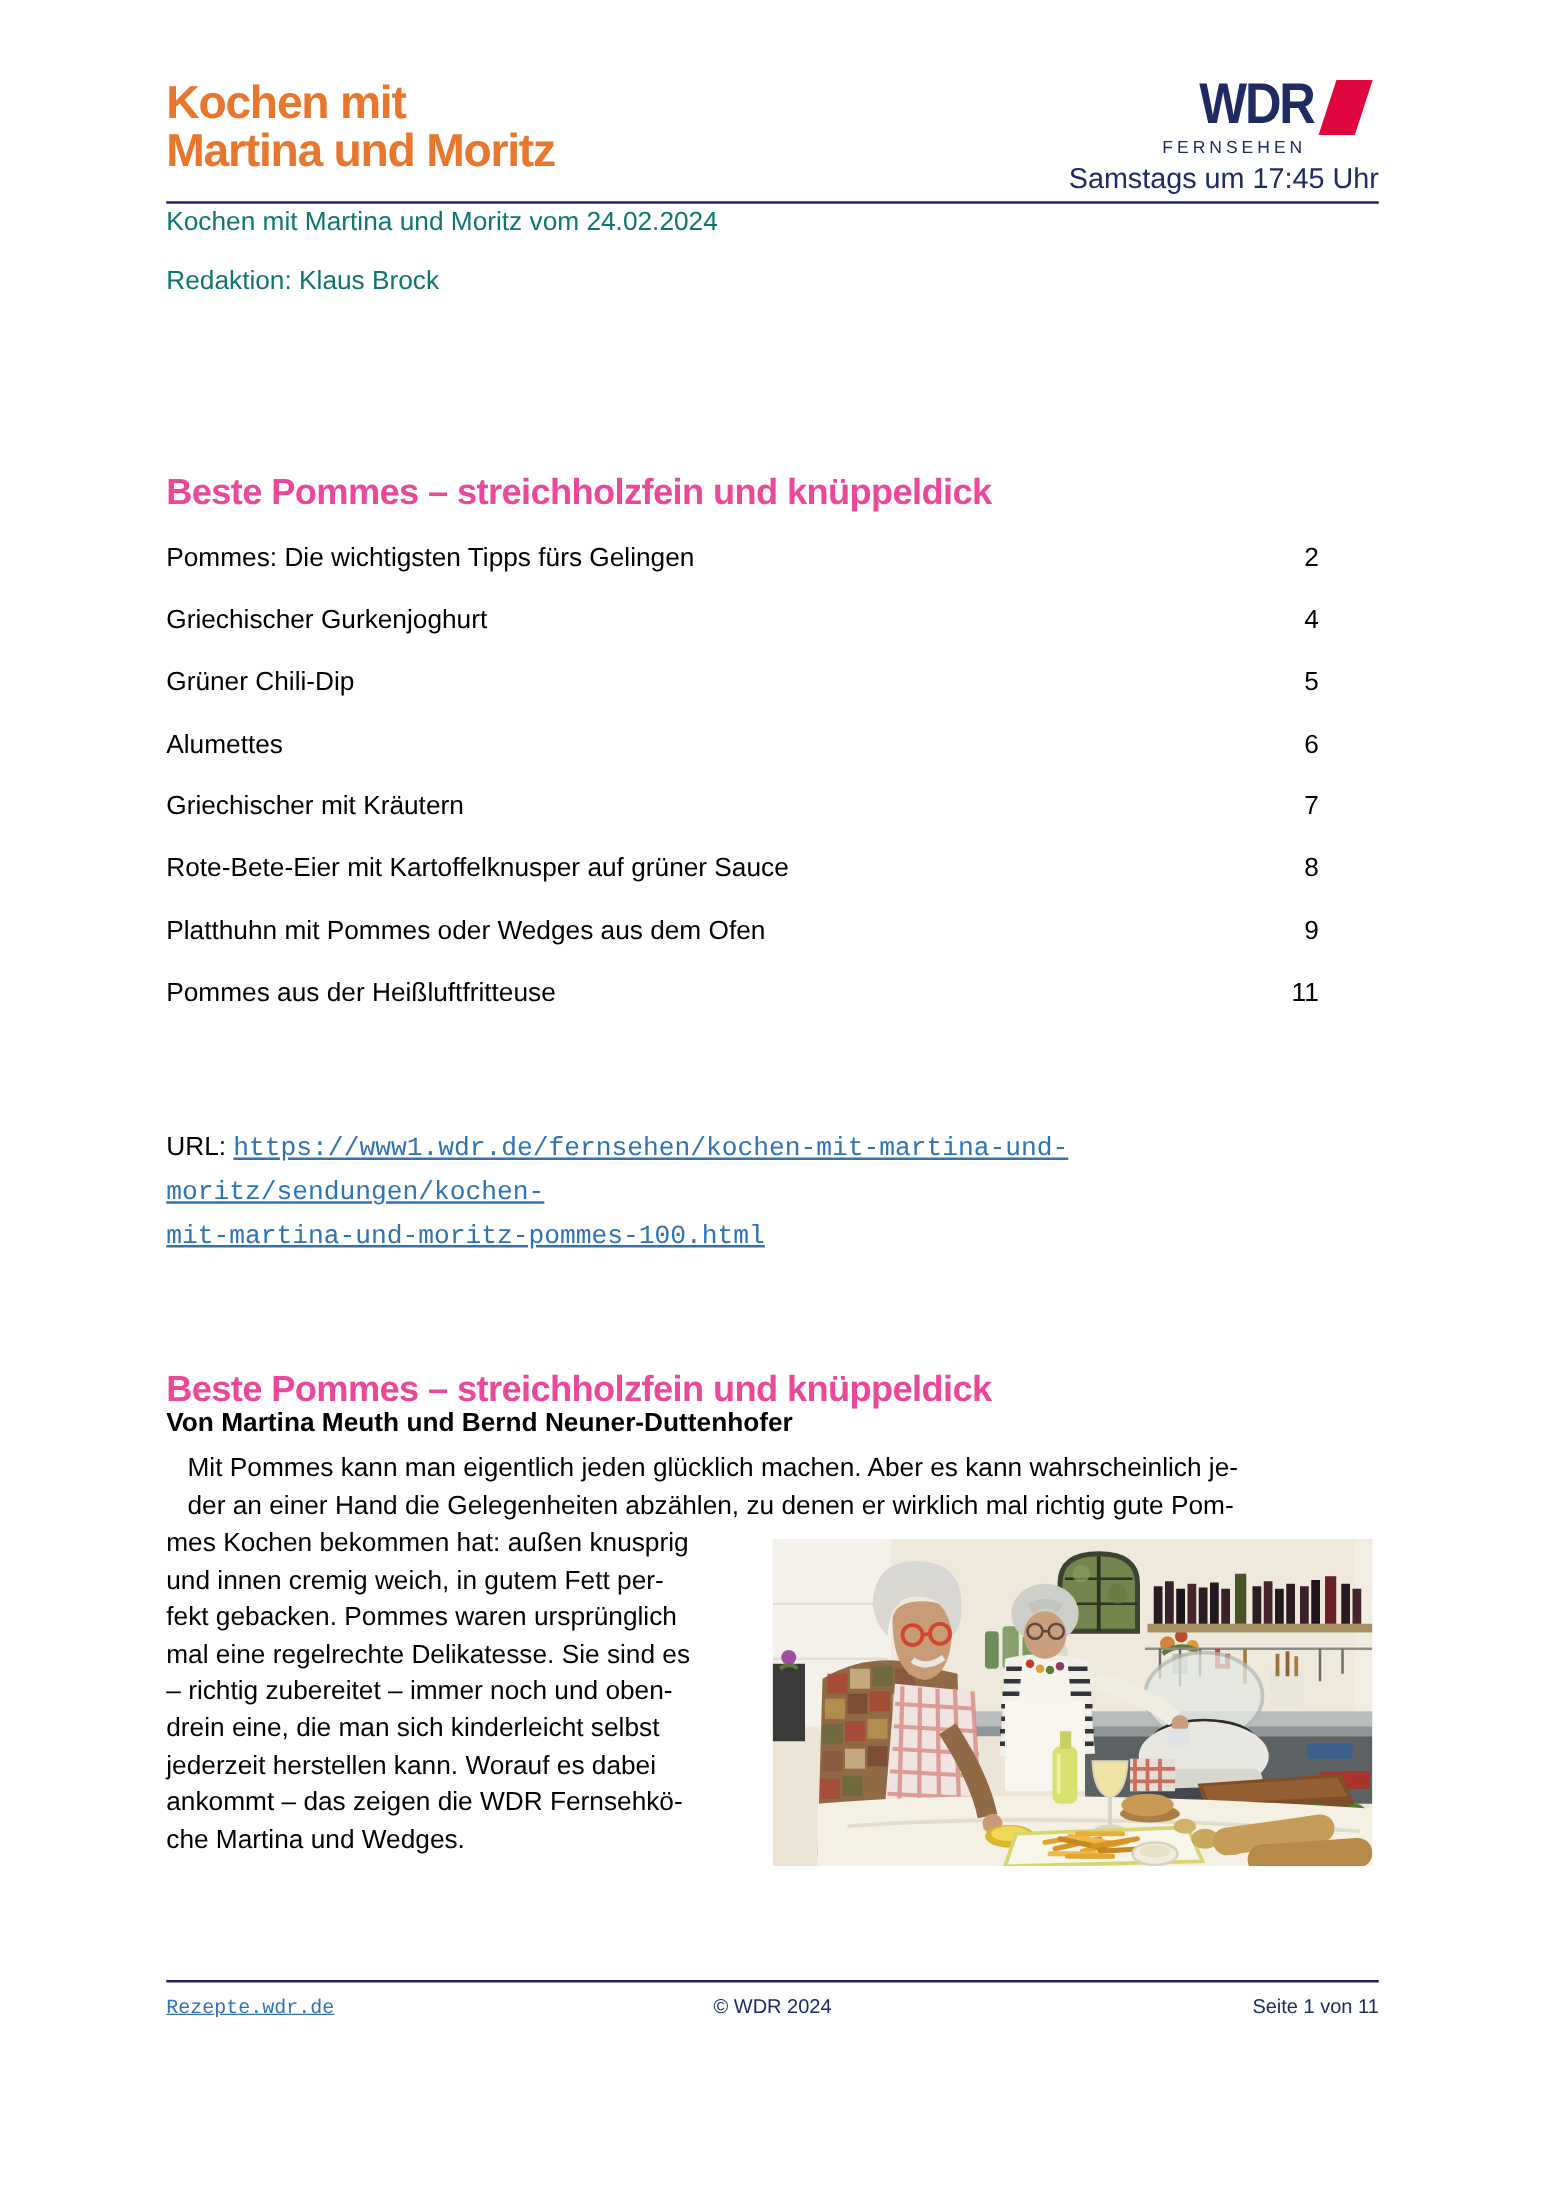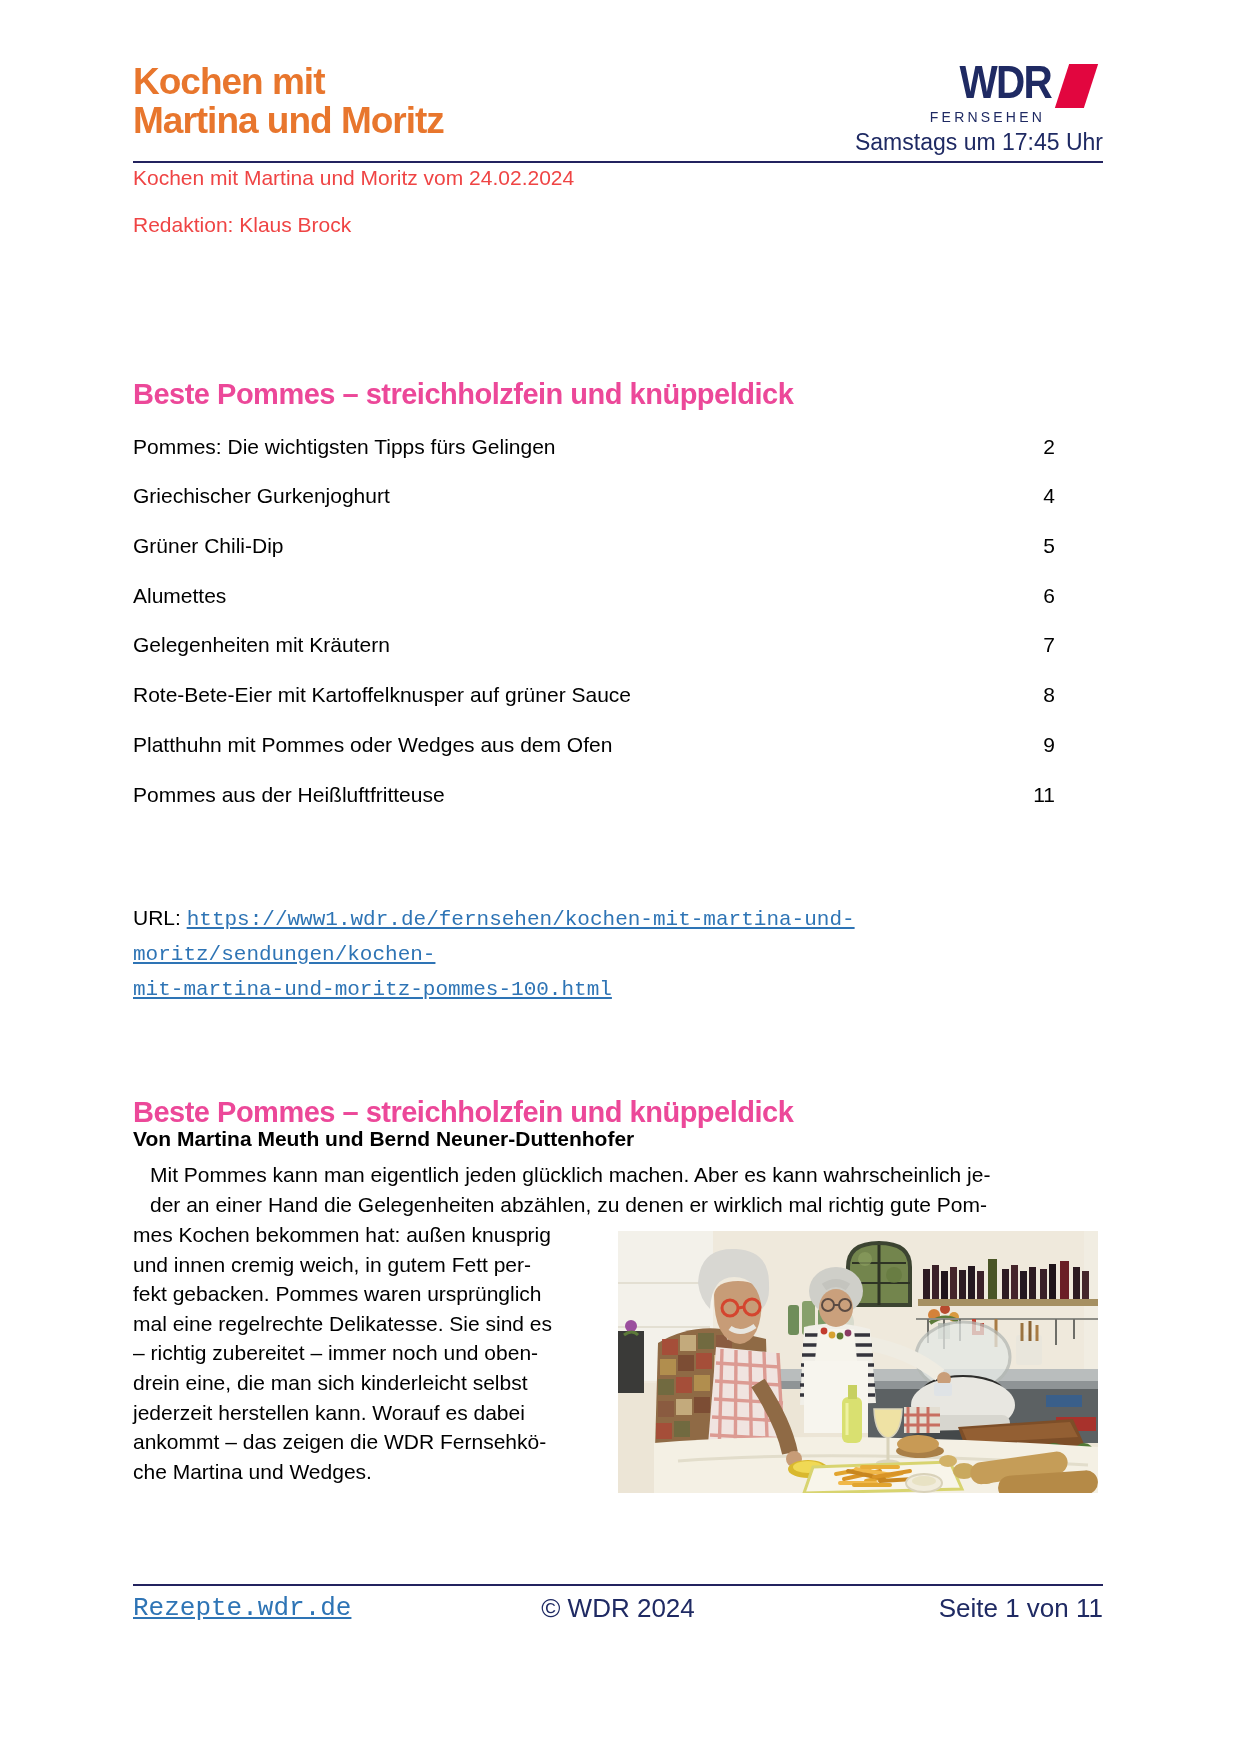--- a/index.html
+++ b/index.html
@@ -30,21 +30,21 @@
     position:absolute;right:12px;top:6px;width:29px;height:44px;
     background:var(--red,#E2063F);transform:skewX(-18deg);
   }
   .wdr-sub{
     text-align:right;padding-right:58px;font-size:14px;letter-spacing:3.2px;line-height:15px;margin-top:2px;
   }
   .wdr-schedule{text-align:right;font-size:23px;line-height:26px;margin-top:4px;}
   .rule{position:absolute;left:133px;width:970px;height:2px;background:var(--rule,#23235F);}
   .rule-top{top:161px;}
   .rule-bottom{top:1584px;}
-  .meta{position:absolute;left:133px;font-size:21px;line-height:24px;color:#ef4444;}
+  .meta{position:absolute;left:133px;font-size:21px;line-height:24px;color:#0f766e;}
   .meta-title{top:166px;}
   .meta-editor{top:213px;}
   
   .h1{
     position:absolute;left:133px;font-size:29px;line-height:34px;font-weight:bold;
     letter-spacing:-.5px;color:#ec4899;white-space:nowrap;margin-top:19px;
   }
   .toc-heading{top:358px;}
   .toc{position:absolute;left:133px;top:409px;width:970px;}
   .toc-row{display:flex;justify-content:space-between;align-items:flex-end;height:49.7px;font-size:21px;line-height:24px;color:#000;}
@@ -56,22 +56,22 @@
   
   .article-heading{top:1076px;}
   .byline{position:absolute;left:133px;top:1126px;font-size:21px;line-height:25px;font-weight:bold;color:#000;white-space:nowrap;}
   .intro{position:absolute;left:150px;top:1160px;width:975px;font-size:21px;line-height:29.6px;color:#000;}
   .intro div{white-space:nowrap;}
   .wrapcol{position:absolute;left:133px;top:1220px;width:480px;font-size:21px;line-height:29.6px;color:#000;}
   .wrapcol div{white-space:nowrap;}
   .photo{position:absolute;left:618px;top:1231px;width:480px;height:262px;overflow:hidden;}
   
   .footer{
-    position:absolute;left:133px;top:1594px;width:970px;display:flex;align-items:flex-end;
-    font-size:26px;line-height:24px;color:var(--navy,#1F2A63);gap:28px;
+    position:absolute;left:133px;top:1594px;width:970px;display:flex;align-items:flex-start;
+    font-size:16px;line-height:24px;color:var(--navy,#1F2A63);gap:28px;
   }
   .footer>*{flex:1;}
   .footer .f-center{text-align:center;}
   .footer .f-right{text-align:right;}
 </style>
 </head>
 <body>
 
 <div class="page">
 
@@ -107,21 +107,21 @@
     </div>
     <div class="toc-row">
       <span class="toc-label">Grüner Chili-Dip</span>
       <span class="toc-page">5</span>
     </div>
     <div class="toc-row">
       <span class="toc-label">Alumettes</span>
       <span class="toc-page">6</span>
     </div>
     <div class="toc-row">
-      <span class="toc-label">Gelegenheiten mit Kräutern</span>
+      <span class="toc-label">Griechischer mit Kräutern</span>
       <span class="toc-page">7</span>
     </div>
     <div class="toc-row">
       <span class="toc-label">Rote-Bete-Eier mit Kartoffelknusper auf grüner Sauce</span>
       <span class="toc-page">8</span>
     </div>
     <div class="toc-row">
       <span class="toc-label">Platthuhn mit Pommes oder Wedges aus dem Ofen</span>
       <span class="toc-page">9</span>
     </div>

